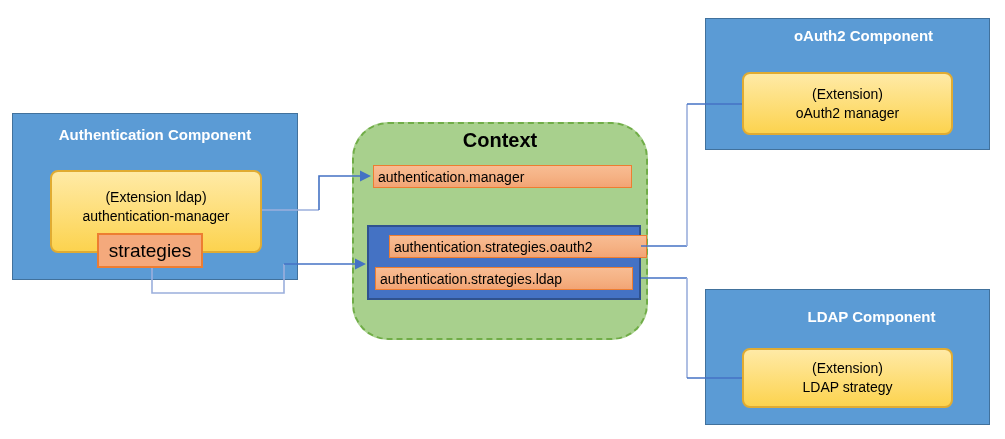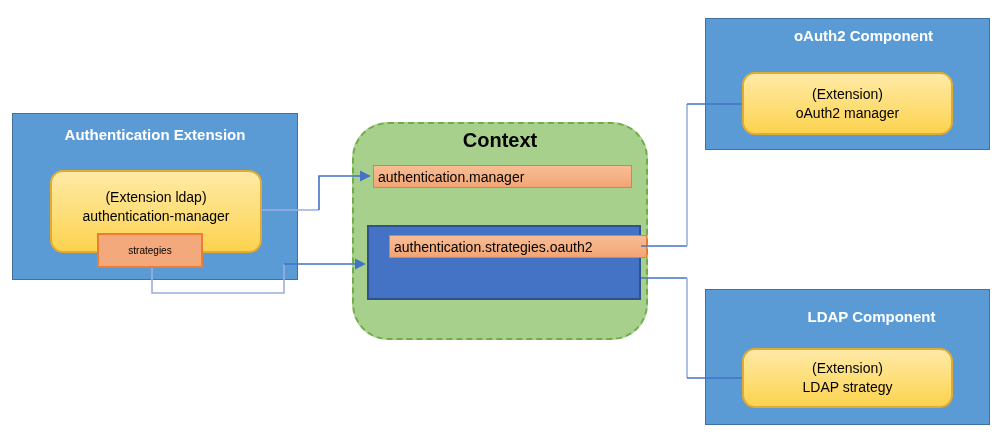--- a/index.html
+++ b/index.html
@@ -40,33 +40,33 @@
     text-align:center;
     color:var(--component-title);
     font-weight:bold;
     font-size:15px;
     line-height:18px;
   }
   .extension-box{
     position:absolute;
     background:linear-gradient(180deg,var(--extension-fill-top) 0%,var(--extension-fill-bottom) 100%);
     border:2px solid var(--extension-border);
-    border-radius:13px;
+    border-radius:8px;
     box-sizing:border-box;
     display:flex;flex-direction:column;justify-content:center;align-items:center;
     font-size:14px;line-height:19px;
     text-align:center;
   }
   .strategies-box{
     position:absolute;
     background:var(--strategies-fill);
     border:2px solid var(--entry-border);
     box-sizing:border-box;
     display:flex;justify-content:center;align-items:center;
-    font-size:10px;
+    font-size:19px;
   }
   .context-box{
     position:absolute;
     background:var(--context-fill);
     border:2px dashed var(--context-border);
     border-radius:36px;
     box-sizing:border-box;
   }
   .context-title{
     position:absolute;left:0;right:0;
@@ -94,39 +94,42 @@
   .conn{fill:none;stroke:var(--connector);stroke-width:1.6;}
   .conn-light{fill:none;stroke:var(--connector-light);stroke-width:1.6;}
   .arrowhead{fill:var(--connector);stroke:none;}
 </style>
 </head>
 <body>
 
 <div id="canvas">
 
   <div class="component" style="left:12px;top:113px;width:286px;height:167px;">
-    <div class="component-title" style="top:12px;">Authentication Extension</div>
+    <div class="component-title" style="top:12px;">Authentication Component</div>
   </div>
   <div class="extension-box" style="left:50px;top:170px;width:212px;height:83px;padding-bottom:10px;">
     <div>(Extension ldap)</div>
     <div>authentication-manager</div>
   </div>
   <div class="strategies-box" style="left:97px;top:233px;width:106px;height:35px;">
     <span>strategies</span>
   </div>
 
   <div class="context-box" style="left:352px;top:122px;width:296px;height:218px;">
     <div class="context-title" style="top:6px;">Context</div>
   </div>
   <div class="entry-row" style="left:373px;top:165px;width:259px;height:23px;">
     <span>authentication.manager</span>
   </div>
   <div class="strategies-container" style="left:367px;top:225px;width:274px;height:75px;"></div>
   <div class="entry-row" style="left:375px;top:235px;width:258px;height:23px;margin-left:14px;">
     <span>authentication.strategies.oauth2</span>
+  </div>
+  <div class="entry-row" style="left:375px;top:267px;width:258px;height:23px;">
+    <span>authentication.strategies.ldap</span>
   </div>
 
   <div class="component" style="left:705px;top:18px;width:285px;height:132px;">
     <div class="component-title" style="top:8px;margin-left:32px;">oAuth2 Component</div>
   </div>
   <div class="extension-box" style="left:742px;top:72px;width:211px;height:63px;">
     <div>(Extension)</div>
     <div>oAuth2 manager</div>
   </div>
 

